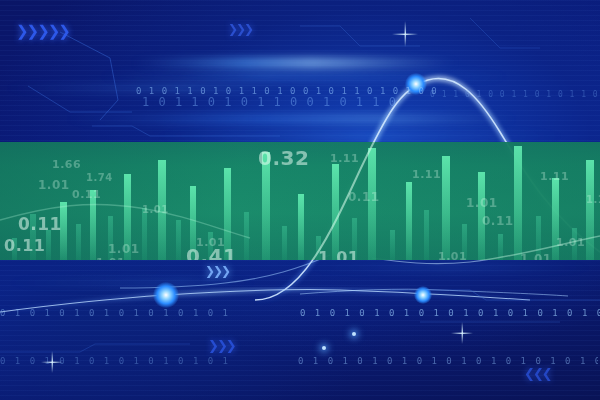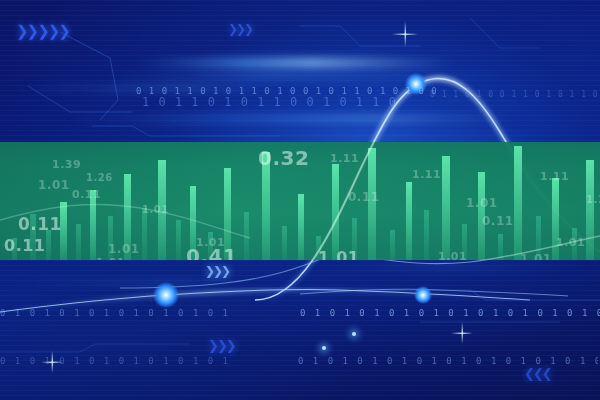--- a/index.html
+++ b/index.html
@@ -192,24 +192,24 @@
         <div class="bar dim" style="left: 498px; width: 5px; height: 26px;"></div>
         <div class="bar" style="left: 514px; width: 8px; height: 114px;"></div>
         <div class="bar dim" style="left: 536px; width: 5px; height: 44px;"></div>
         <div class="bar" style="left: 552px; width: 7px; height: 82px;"></div>
         <div class="bar dim" style="left: 572px; width: 5px; height: 32px;"></div>
         <div class="bar" style="left: 586px; width: 8px; height: 100px;"></div>
       </div>
     <div id="gnums-layer">
         <div class="gnum bright" style="left: 252px; top: -24px; font-size: 22px;">0.11</div>
         <div class="gnum bright" style="left: 258px; top: 4px; font-size: 20px;">0.32</div>
-        <div class="gnum" style="left: 52px; top: 16px; font-size: 11px;">1.39</div>
+        <div class="gnum" style="left: 52px; top: 16px; font-size: 11px;">1.66</div>
         <div class="gnum" style="left: 38px; top: 36px; font-size: 12px;">1.01</div>
         <div class="gnum" style="left: 72px; top: 46px; font-size: 11px;">0.11</div>
-        <div class="gnum" style="left: 86px; top: 30px; font-size: 10px;">1.26</div>
+        <div class="gnum" style="left: 86px; top: 30px; font-size: 10px;">1.74</div>
         <div class="gnum bright" style="left: 18px; top: 72px; font-size: 17px;">0.11</div>
         <div class="gnum bright" style="left: 4px; top: 94px; font-size: 16px;">0.11</div>
         <div class="gnum" style="left: 108px; top: 100px; font-size: 12px;">1.01</div>
         <div class="gnum" style="left: 96px; top: 114px; font-size: 11px;">1.01</div>
         <div class="gnum" style="left: 142px; top: 62px; font-size: 10px;">1.01</div>
         <div class="gnum" style="left: 196px; top: 94px; font-size: 11px;">1.01</div>
         <div class="gnum bright" style="left: 186px; top: 102px; font-size: 20px; text-align: center;">0.41</div>
         <div class="gnum bright" style="left: 318px; top: 106px; font-size: 16px;">1.01</div>
         <div class="gnum" style="left: 330px; top: 10px; font-size: 11px;">1.11</div>
         <div class="gnum" style="left: 348px; top: 48px; font-size: 12px;">0.11</div>

